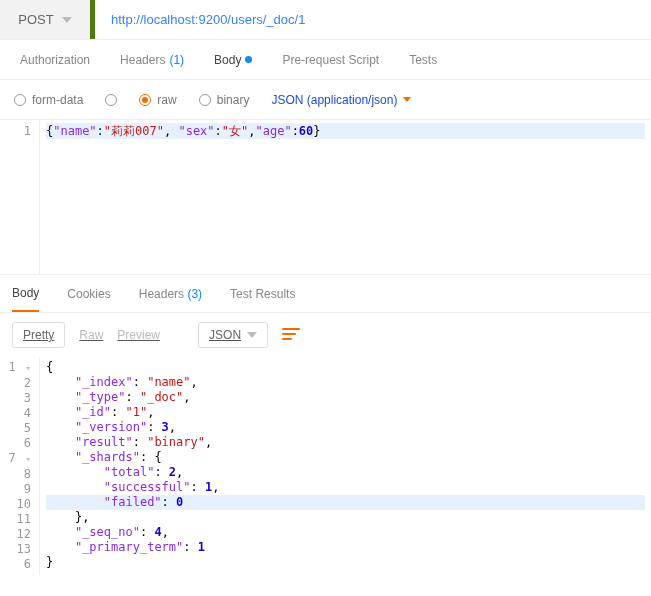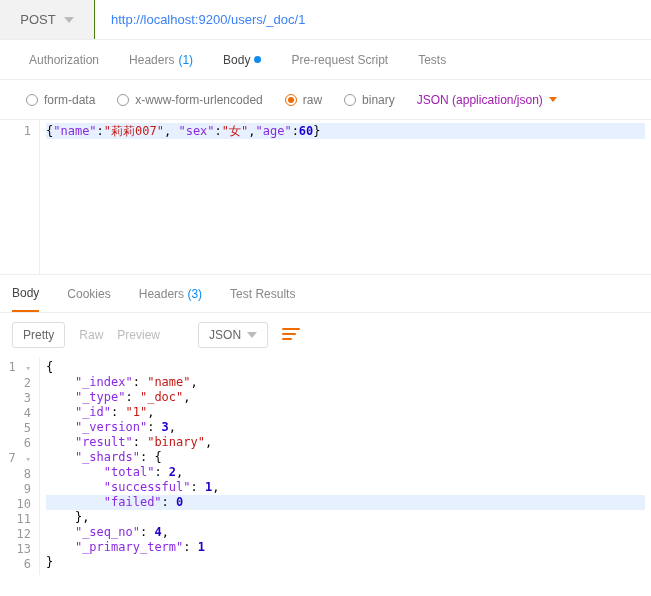--- a/index.html
+++ b/index.html
@@ -1,43 +1,43 @@
 <!DOCTYPE html>
 <html><head>
 <meta charset="utf-8">
 <style>
   * { box-sizing: border-box; margin: 0; padding: 0; }
   body { font-family: -apple-system, BlinkMacSystemFont, "Segoe UI", Helvetica, Arial, sans-serif; font-size: 12px; color: #555; background: #fff; width: 651px; }
   .top-row { display: flex; align-items: stretch; height: 40px; border-bottom: 1px solid #eee; }
-  .method-btn { width: 95px; background: #f2f2f2; display: flex; align-items: center; justify-content: center; gap: 8px; cursor: pointer; font-size: 13px; color: #666; border-right: 1px solid #4d7c0f; }
+  .method-btn { width: 95px; background: #f2f2f2; display: flex; align-items: center; justify-content: center; gap: 8px; cursor: pointer; font-size: 13px; color: #666; border-right: 5px solid #4d7c0f; }
   .chevron-down { display: inline-block; width: 0; height: 0; border-left: 5px solid transparent; border-right: 5px solid transparent; border-top: 6px solid #bbb; }
   .url-field { flex: 1; display: flex; align-items: center; padding: 4px 16px; color: #3b82f6; font-size: 13px; }
-  .tab-row { display: flex; align-items: center; height: 40px; padding: 0 29px; border-bottom: 1px solid #eee; gap: 30px; font-size: 12px; }
+  .tab-row { display: flex; align-items: center; height: 40px; padding: 0 20px; border-bottom: 1px solid #eee; gap: 30px; font-size: 12px; }
   .tab-item { color: #888; cursor: pointer; display: flex; align-items: center; gap: 4px; }
   .tab-item.active { color: #444; }
   .dot-indicator { width: 7px; height: 7px; background: #0d8bf0; border-radius: 50%; display: inline-block; }
   .count { color: #0d8bf0; }
-  .radio-row { display: flex; align-items: center; height: 40px; padding: 0 26px; gap: 22px; border-bottom: 1px solid #eee; font-size: 12px; color: #777; }
+  .radio-row { display: flex; align-items: center; height: 40px; padding: 0 14px; gap: 22px; border-bottom: 1px solid #eee; font-size: 12px; color: #777; }
   .radio-item { display: flex; align-items: center; gap: 6px; cursor: pointer; }
   .radio-circle { width: 12px; height: 12px; border: 1px solid #999; border-radius: 50%; display: inline-flex; align-items: center; justify-content: center; }
   .radio-circle.checked { border-color: #ef6c00; }
   .radio-dot { width: 6px; height: 6px; background: #ef6c00; border-radius: 50%; }
-  .json-type { color: #a21caf; display: flex; align-items: center; gap: 6px; cursor: pointer; }
+  .json-type { color: #1d4ed8; display: flex; align-items: center; gap: 6px; cursor: pointer; }
   .editor { display: flex; font-family: Consolas, Monaco, monospace; font-size: 12px; height: 155px; border-bottom: 1px solid #eee; }
   .gutter { width: 40px; background: #fff; border-right: 1px solid #eee; text-align: right; color: #999; padding: 3px 8px 3px 0; line-height: 16px; }
   .code { flex: 1; padding: 3px 6px; line-height: 16px; }
   .code-line.hl { background: #e6f0ff; }
   .str { color: #c41a16; }
   .key { color: #8a2be2; }
   .num { color: #1c00cf; font-weight: bold; }
   .punct { color: #000; }
   .resp-tabs { display: flex; align-items: center; height: 38px; padding: 0 12px; gap: 28px; font-size: 12px; border-bottom: 1px solid #eee; }
   .resp-tab { color: #888; cursor: pointer; padding-bottom: 10px; margin-top: 10px; }
   .resp-tab.active { color: #444; border-bottom: 2px solid #ef6c00; }
-  .fmt-row { display: flex; align-items: center; height: 44px; padding: 0 12px; gap: 14px; font-size: 12px; }
+  .fmt-row { display: flex; align-items: center; height: 44px; padding: 0 12px; gap: 14px; font-size: 12px; text-decoration: underline; }
   .fmt-btn { border: 1px solid #ddd; border-radius: 3px; padding: 5px 10px; color: #666; cursor: pointer; display: flex; align-items: center; gap: 6px; }
   .fmt-plain { color: #bbb; cursor: pointer; }
   .wrap-icon { width: 18px; height: 14px; position: relative; cursor: pointer; }
   .wrap-icon span { display: block; height: 2px; background: #ef6c00; border-radius: 1px; margin-bottom: 3px; }
   .wrap-icon span:nth-child(1) { width: 18px; }
   .wrap-icon span:nth-child(2) { width: 14px; }
   .wrap-icon span:nth-child(3) { width: 10px; }
   .resp-editor { display: flex; font-family: Consolas, Monaco, monospace; font-size: 12px; }
   .resp-gutter { width: 40px; text-align: right; color: #999; padding: 3px 8px 3px 0; line-height: 15px; border-right: 1px solid #eee; }
   .resp-code { flex: 1; padding: 3px 6px; line-height: 15px; }
@@ -78,21 +78,20 @@
     </div>
 </div>
 
 <div class="radio-row">
   <div class="radio-item">
     <span class="radio-circle"></span>
     <span>form-data</span>
   </div>
   <div class="radio-item">
     <span class="radio-circle"></span>
-    <span>x-www-form-urlencoded</span>
   </div>
   <div class="radio-item">
     <span class="radio-circle checked">
         <span class="radio-dot"></span>
       </span>
     <span>raw</span>
   </div>
   <div class="radio-item">
     <span class="radio-circle"></span>
     <span>binary</span>

